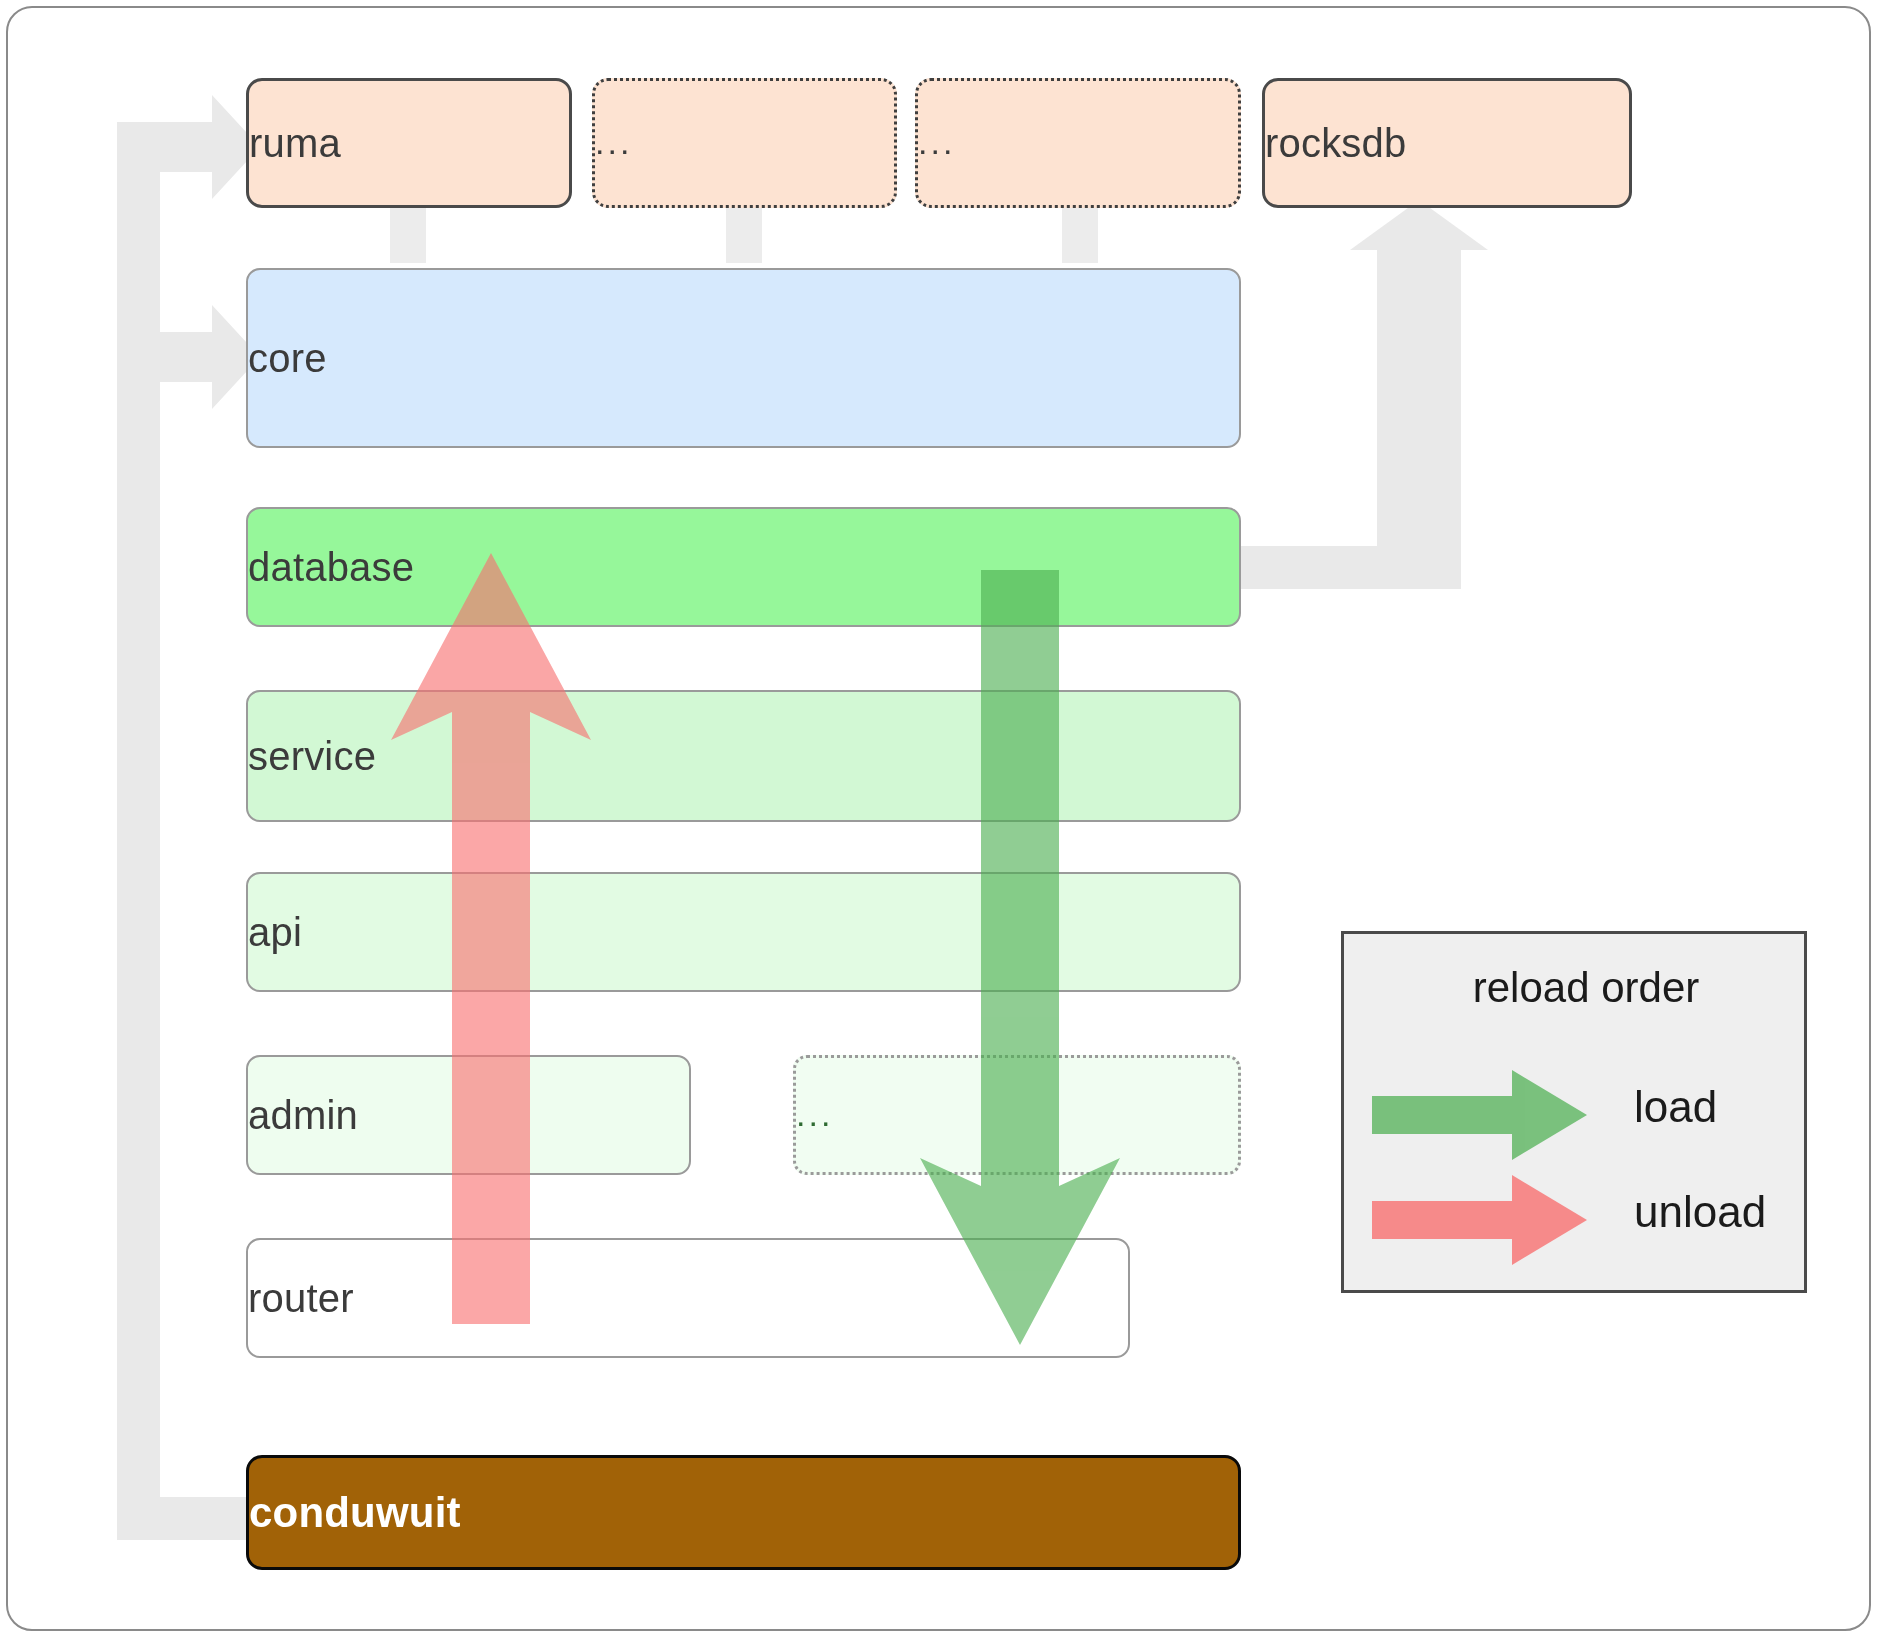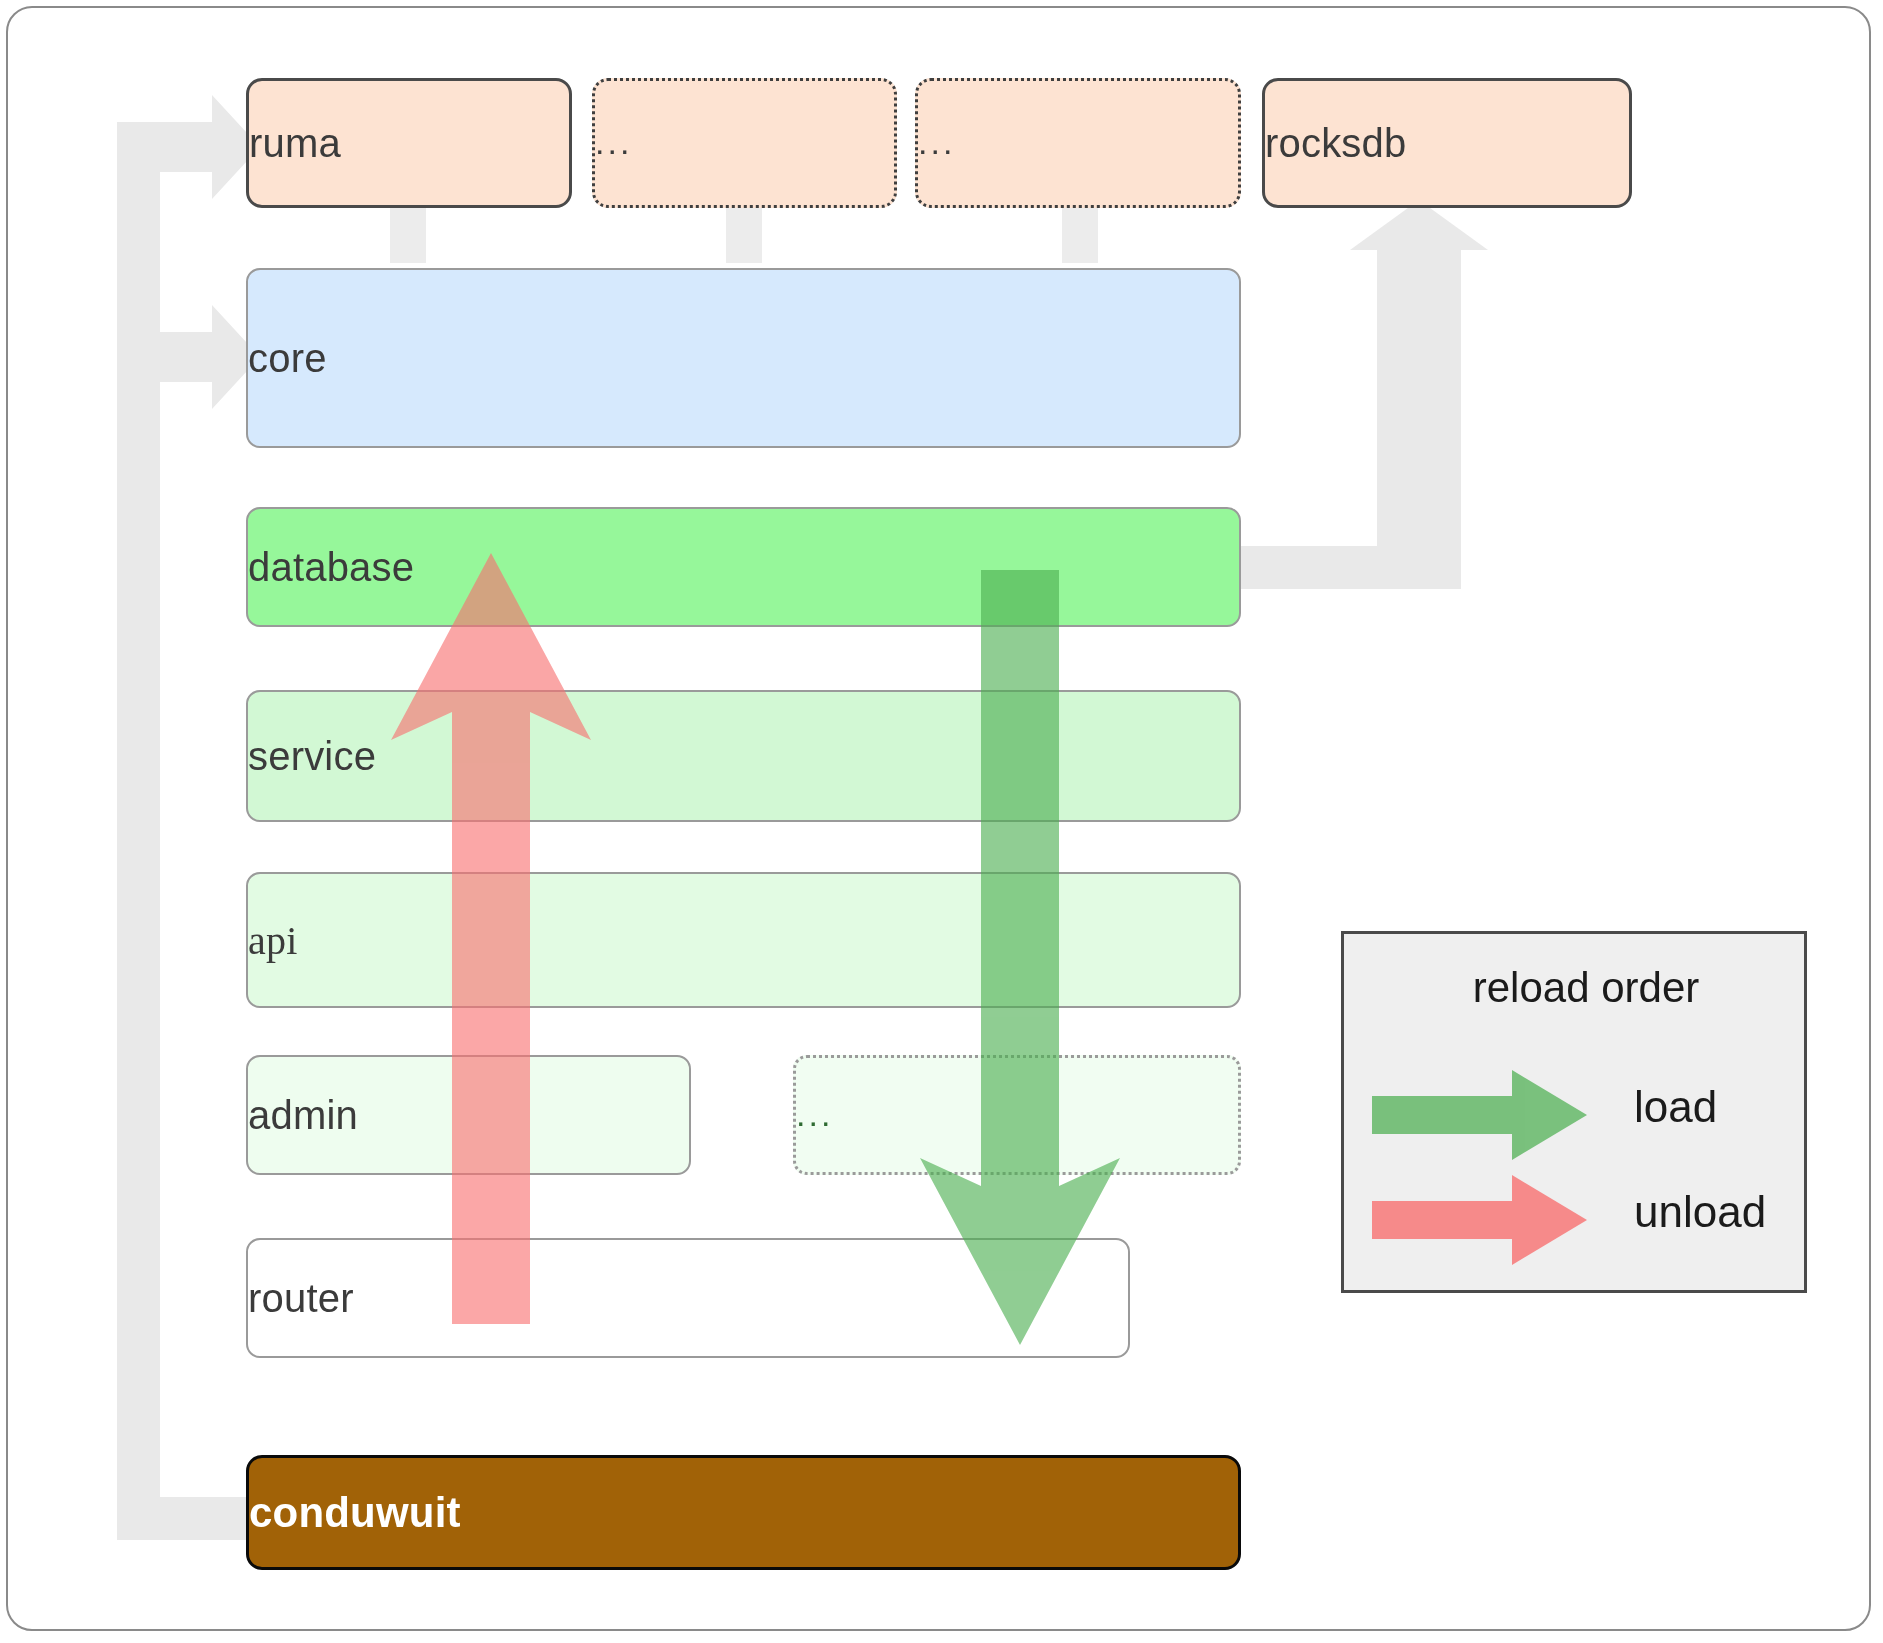--- a/index.html
+++ b/index.html
@@ -167,21 +167,21 @@
   </div>
 
   <div class="node layer l-database" style="left:246px; top:507px; width:995px; height:120px;">
     <span class="lbl">database</span>
   </div>
 
   <div class="node layer l-service" style="left:246px; top:690px; width:995px; height:132px;">
     <span class="lbl">service</span>
   </div>
 
-  <div class="node layer l-api" style="left:246px; top:872px; width:995px; height:136px;font-family:Liberation Serif, serif;">
+  <div class="node layer l-api" style="left:246px; top:872px; width:995px; height:120px;">
     <span class="lbl">api</span>
   </div>
 
   <div class="node layer l-admin" style="left:246px; top:1055px; width:445px; height:120px;">
     <span class="lbl">admin</span>
   </div>
 
   <div class="node layer l-dots dots dotted" style="left:793px; top:1055px; width:448px; height:120px;">
     <span class="lbl">...</span>
   </div>

